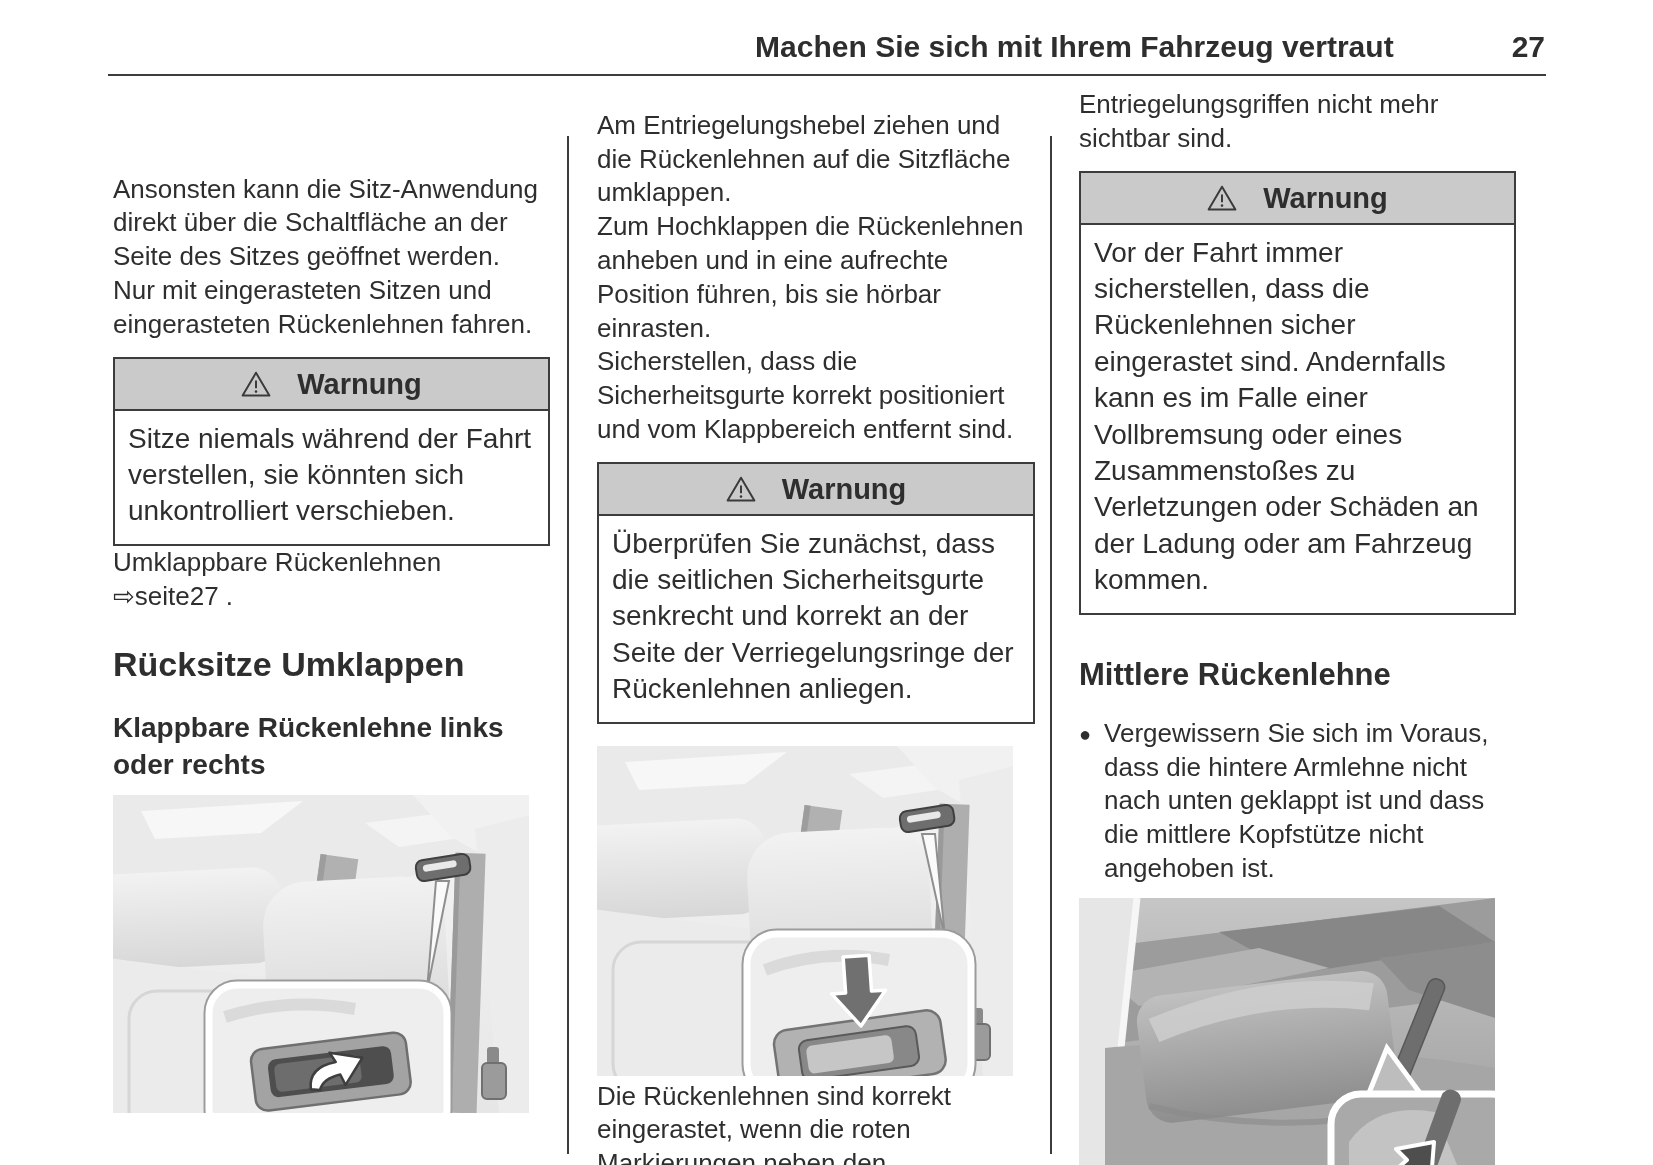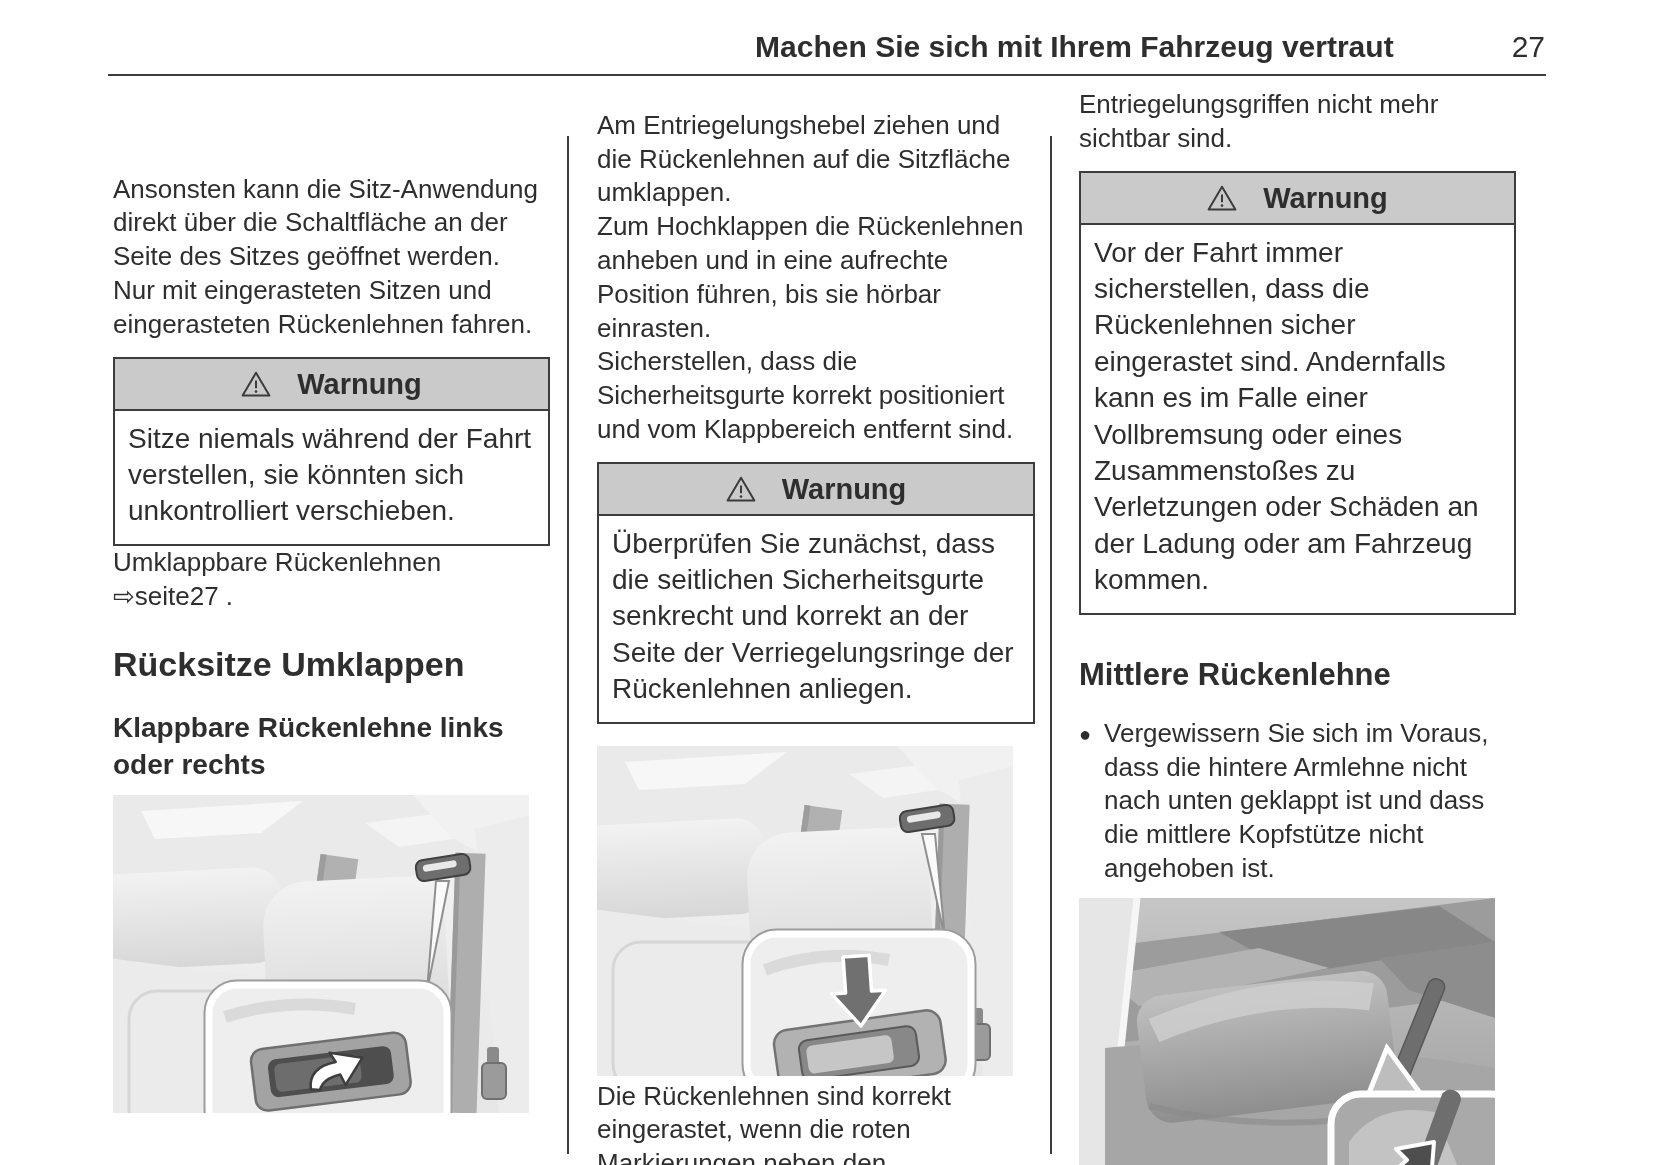--- a/index.html
+++ b/index.html
@@ -8,21 +8,21 @@
     font-family:"Liberation Sans","DejaVu Sans",sans-serif; color:#2e2e2e;
     overflow:hidden;
   }
   
   .header {
     display:flex; justify-content:flex-end; align-items:baseline;
     padding:30px 108px 10px 113px;
     border-radius:13px;
   }
   .h-title { font-size:30px; font-weight:bold; }
-  .h-num   { font-size:30px; font-weight:normal; margin-left:118px; }
+  .h-num   { font-size:30px; font-weight:bold; margin-left:118px; }
   .rule { height:2px; background:#3c3c3c; margin:0 107px 0 108px; }
 
   
   .cols { display:flex; align-items:center; padding:12px 16px 0 113px; box-sizing:border-box; }
   .col-left  { width:437px; }
   .col-mid   { width:438px; }
   .col-right { width:437px; }
   .vdiv { width:2px; background:#3c3c3c; height:1018px; flex:none; }
   .vdiv-1 { margin-left:17px; margin-right:28px; }
   .vdiv-2 { margin-left:15px; margin-right:27px; }

